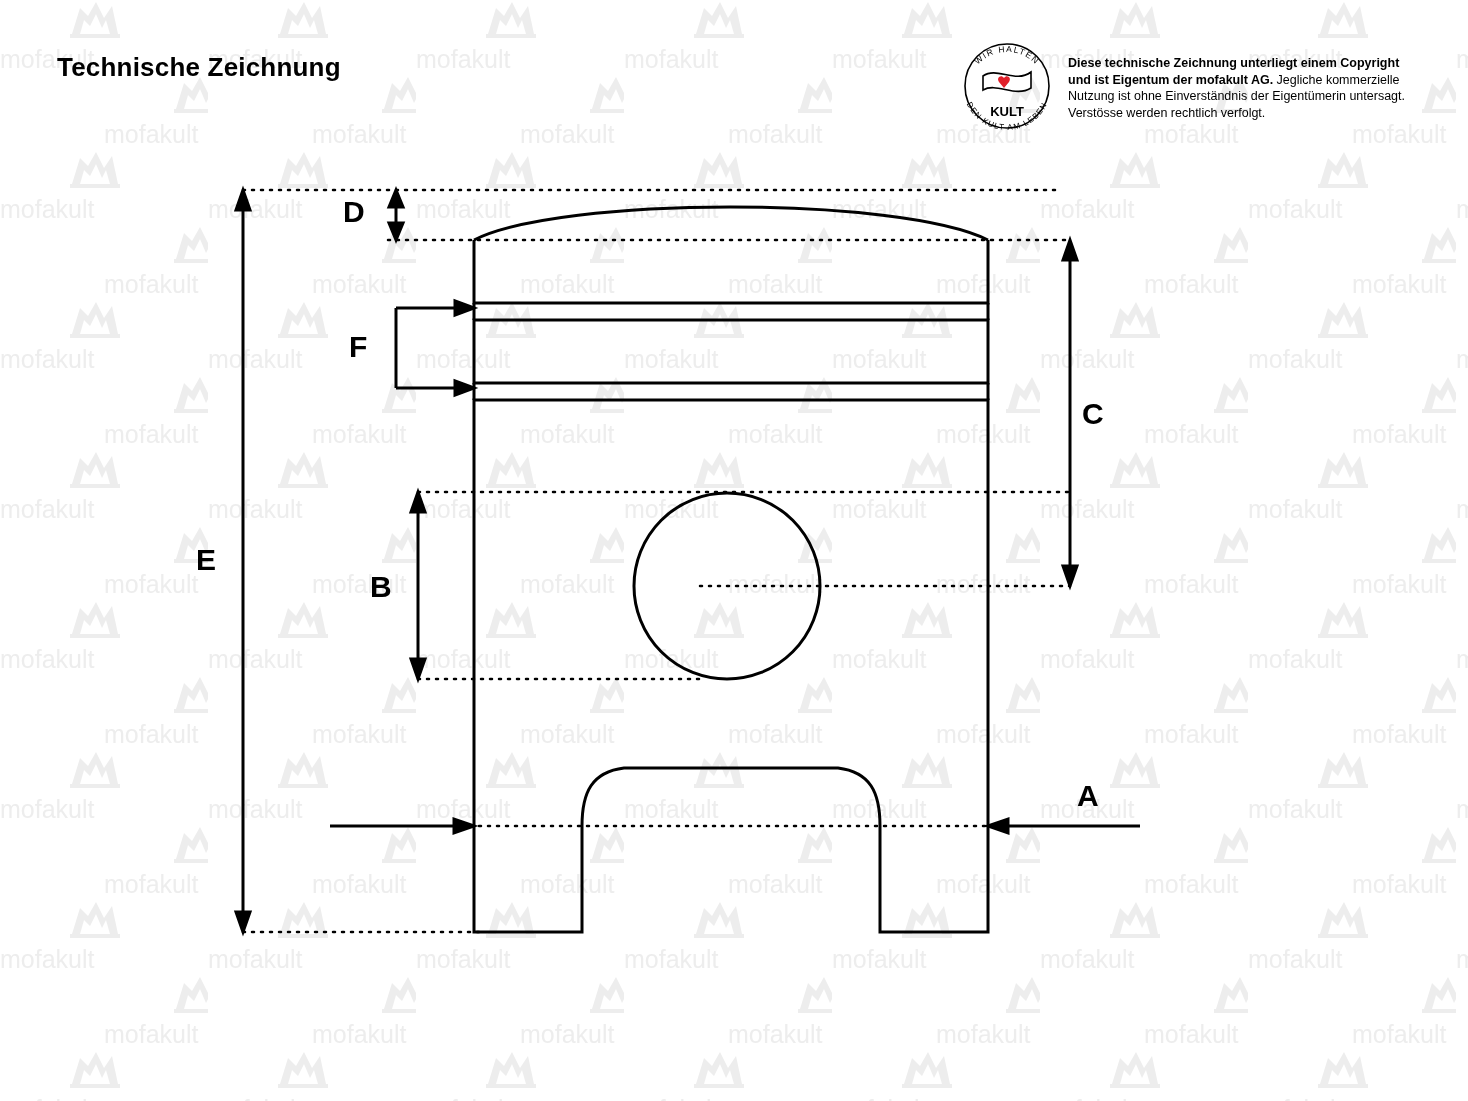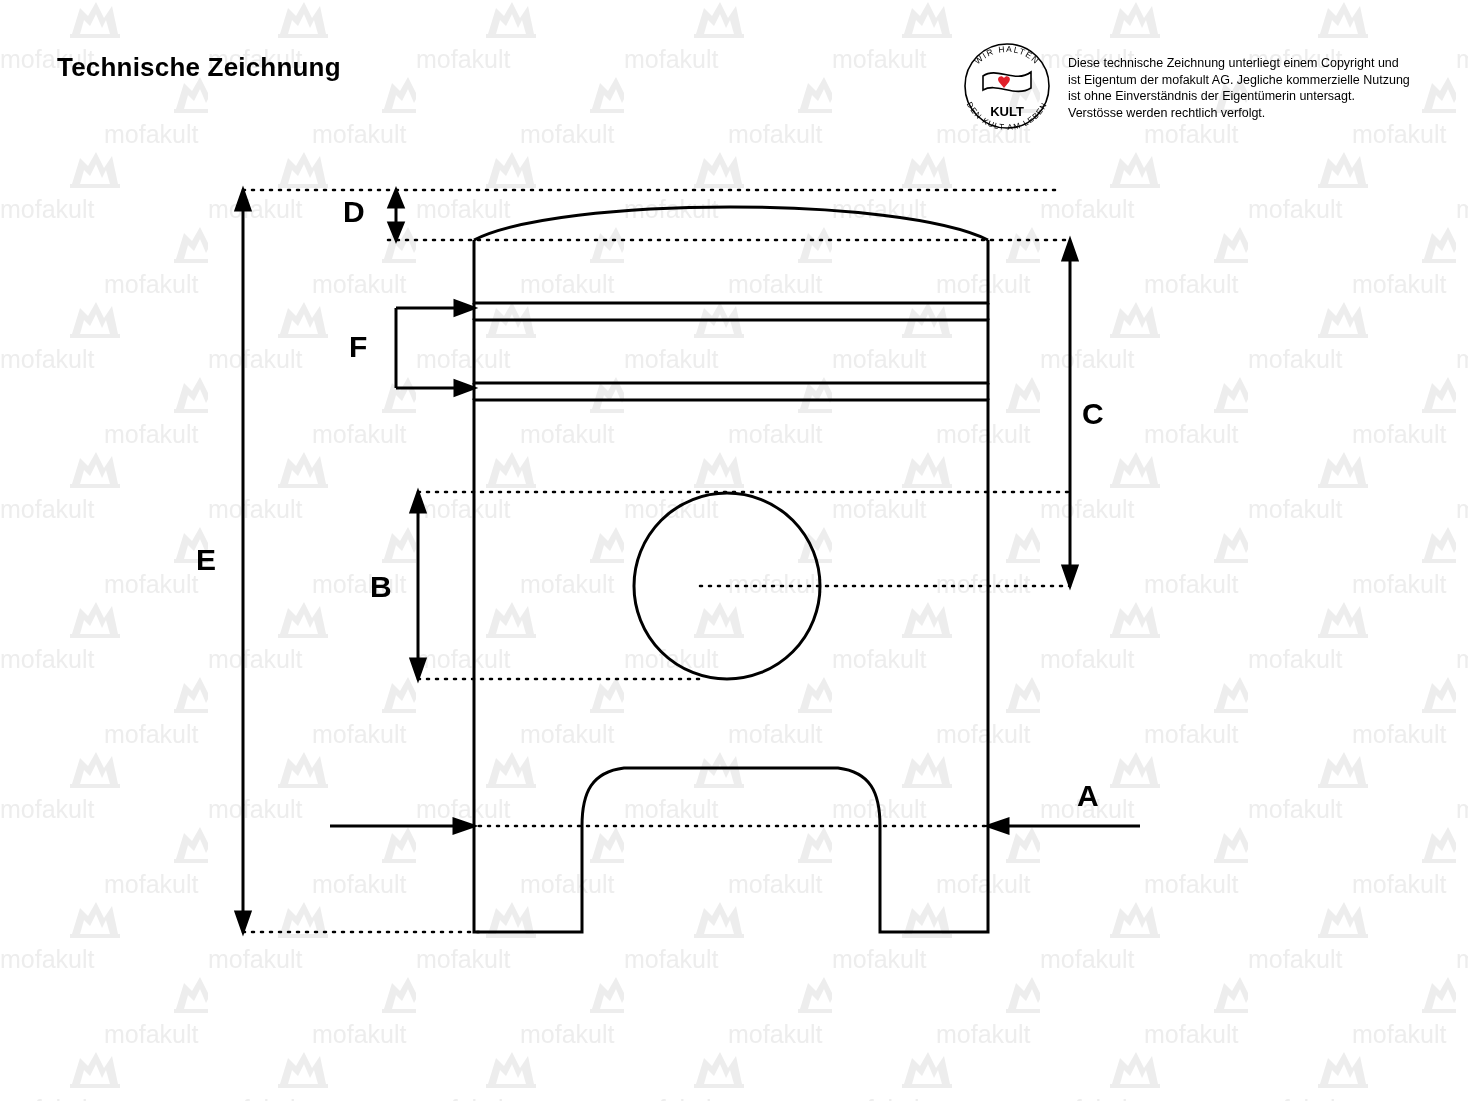--- a/index.html
+++ b/index.html
@@ -46,21 +46,21 @@
   #copyright {
     position: absolute;
     left: 1068px;
     top: 55px;
     width: 345px;
     font-size: 12.5px;
     line-height: 1.32;
     z-index: 3;
   }
   #copyright .bold {
-    font-weight: normal;
+    font-weight: bold;
   }
   #logo {
     position: absolute;
     left: 957px;
     top: 36px;
     width: 100px;
     height: 96px;
     z-index: 3;
   }
   .dim-label {

